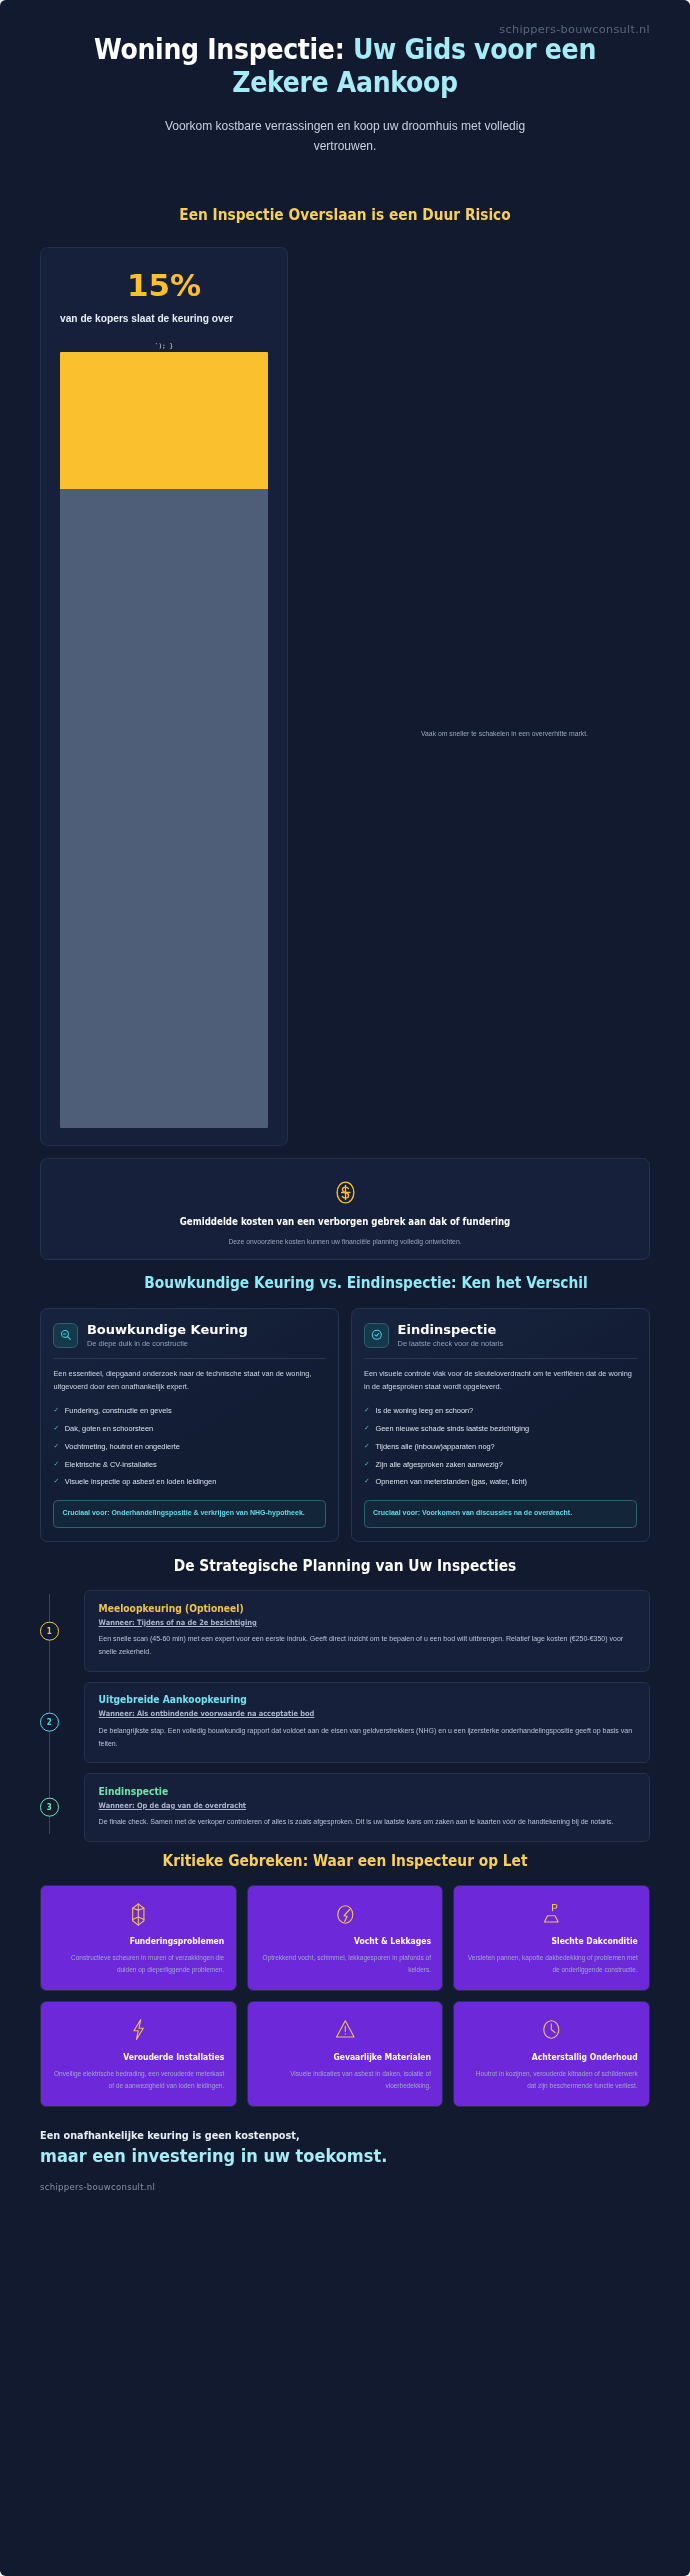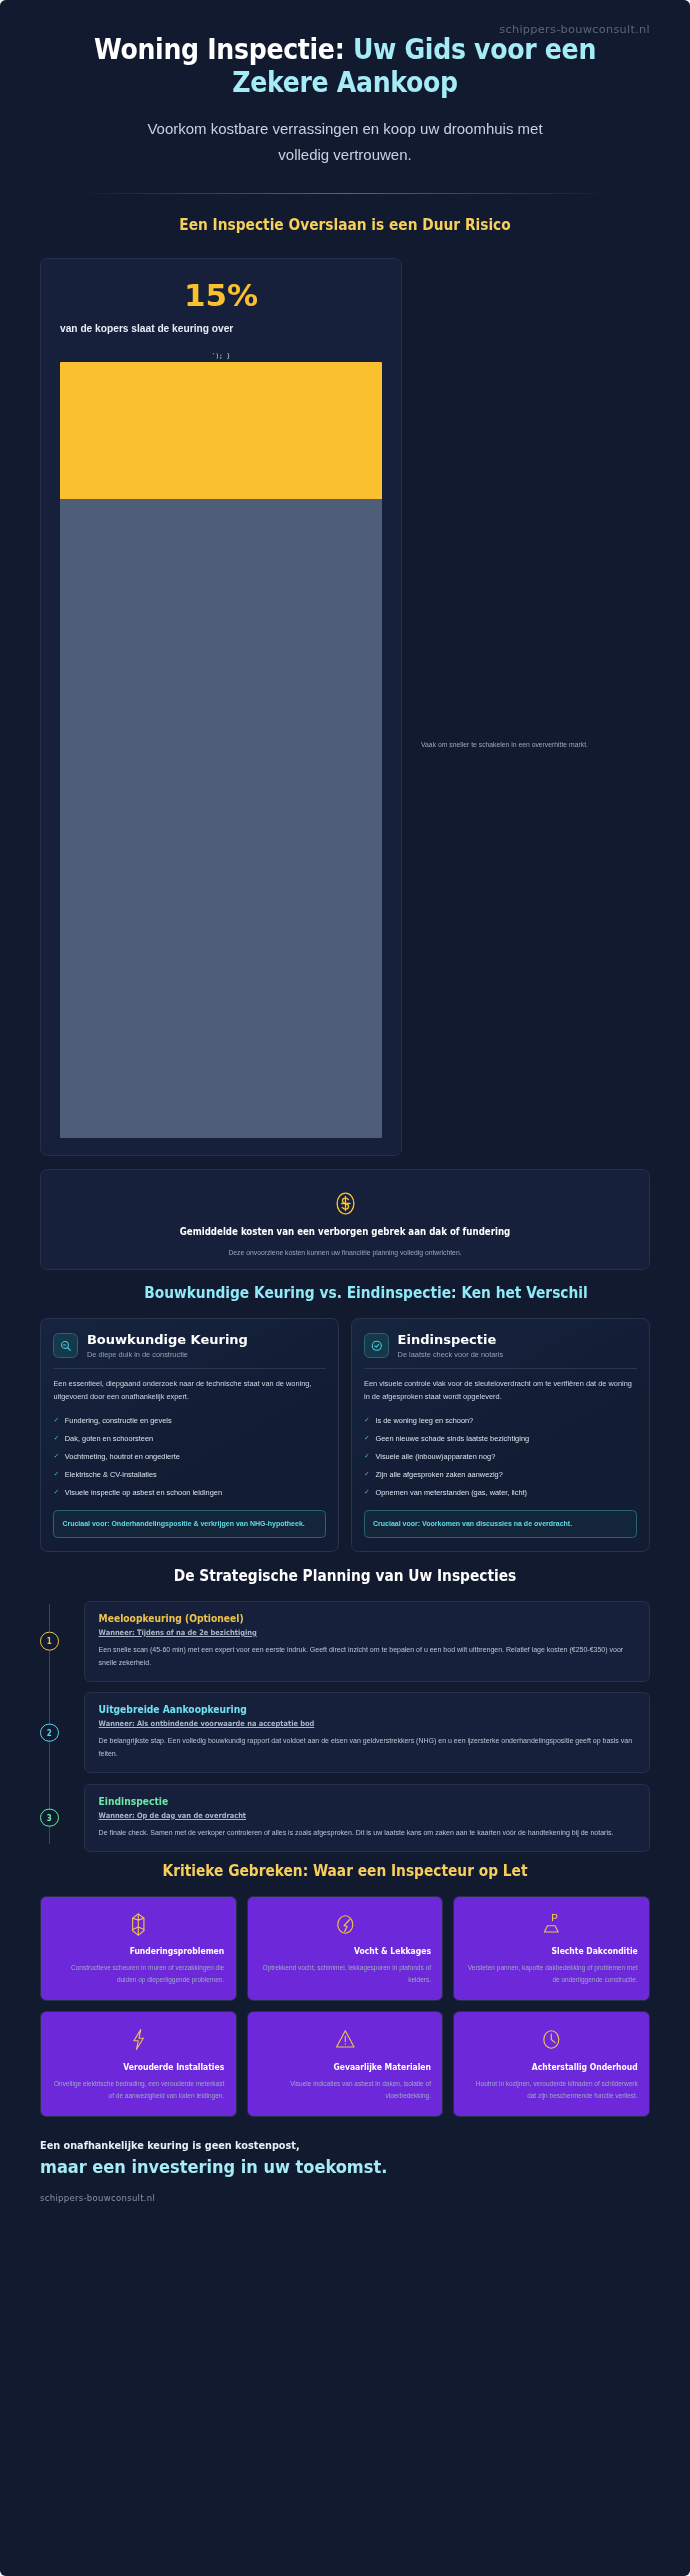--- a/index.html
+++ b/index.html
@@ -38,21 +38,21 @@
     font-weight: 700;
     color: #ffffff;
     letter-spacing: -0.3px;
     padding: 0 22.6px;
     font-family: "DejaVu Sans Condensed", "Liberation Sans Narrow", "Liberation Sans", sans-serif;
   }
   .hero-title .accent { color: #a5ecf7; }
   .hero-sub {
     margin: 17px auto 0;
     max-width: 396px;
-    font-size: 15px;
+    font-size: 12px;
     line-height: 1.7;
     color: #c8d2e0;
   }
   .hero-rule {
     margin: 26px 33px 0 33px;
     height: 0.6px;
     background: linear-gradient(to right, rgba(61,201,214,0), rgba(61,201,214,0.55), rgba(61,201,214,0));
   }
 
   
@@ -67,21 +67,21 @@
   .sec-head.gold { color: #f7cf5a; }
   .sec-head.cyan { color: #8feaf7; margin-left: 42px; }
   .sec-head.white { color: #ffffff; }
 
   
   .stat-wrap {
     position: relative;
     margin: 21.5px 40px 0 40px;
   }
   .stat-card {
-    width: 362px;
+    width: 248px;
     background: #16203a;
     border: 0.6px solid #24304d;
     border-radius: 7.4px;
     padding: 21.5px 19px 17px 19px;
     position: relative;
   }
   .stat-number {
     text-align: center;
     font-size: 31px;
     font-weight: 700;
@@ -413,21 +413,21 @@
           <li>
               <span class="tick">✓</span>
               <span>Vochtmeting, houtrot en ongedierte</span>
             </li>
           <li>
               <span class="tick">✓</span>
               <span>Elektrische &amp; CV-installaties</span>
             </li>
           <li>
               <span class="tick">✓</span>
-              <span>Visuele inspectie op asbest en schoon leidingen</span>
+              <span>Visuele inspectie op asbest en loden leidingen</span>
             </li>
         </ul>
         <div class="cmp-callout">Cruciaal voor: Onderhandelingspositie &amp; verkrijgen van NHG-hypotheek.</div>
       </div>
 
       <div class="cmp-card">
         <div class="cmp-head">
           <span class="cmp-icon-box">
             <svg width="13.6" height="13.6" viewBox="0 0 24 24" fill="none" stroke="#46cbe0" stroke-width="1.9" stroke-linecap="round" stroke-linejoin="round">
               <circle cx="12" cy="12" r="8"></circle>
@@ -445,21 +445,21 @@
           <li>
               <span class="tick">✓</span>
               <span>Is de woning leeg en schoon?</span>
             </li>
           <li>
               <span class="tick">✓</span>
               <span>Geen nieuwe schade sinds laatste bezichtiging</span>
             </li>
           <li>
               <span class="tick">✓</span>
-              <span>Visuele alle (inbouw)apparaten nog?</span>
+              <span>Tijdens alle (inbouw)apparaten nog?</span>
             </li>
           <li>
               <span class="tick">✓</span>
               <span>Zijn alle afgesproken zaken aanwezig?</span>
             </li>
           <li>
               <span class="tick">✓</span>
               <span>Opnemen van meterstanden (gas, water, licht)</span>
             </li>
         </ul>

